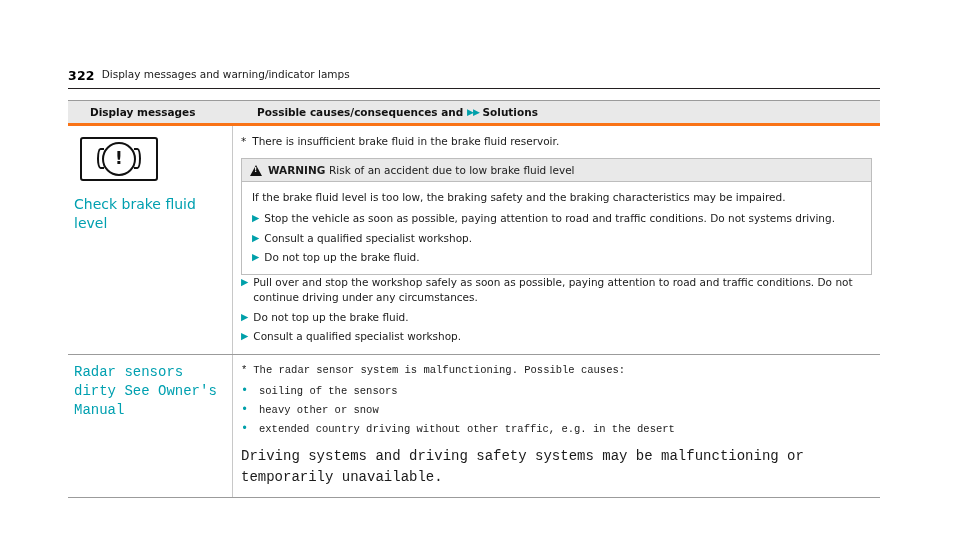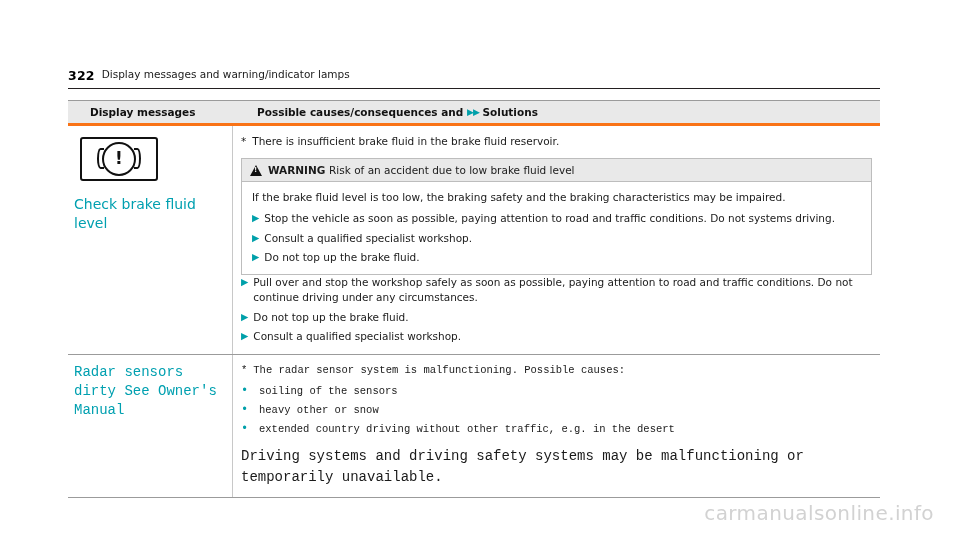--- a/index.html
+++ b/index.html
@@ -395,14 +395,13 @@
             <span class="dot">•</span>
             <span>extended country driving without other traffic, e.g. in the desert</span>
           </li>
         </ul>
         <div class="tail-text">Driving systems and driving safety systems may be malfunctioning or temporarily unavailable.</div>
       </div>
     </div>
 
   </div>
 
-  <div class="watermark">carmanualsonline.info</div>
 </div>
 
 </body></html>

